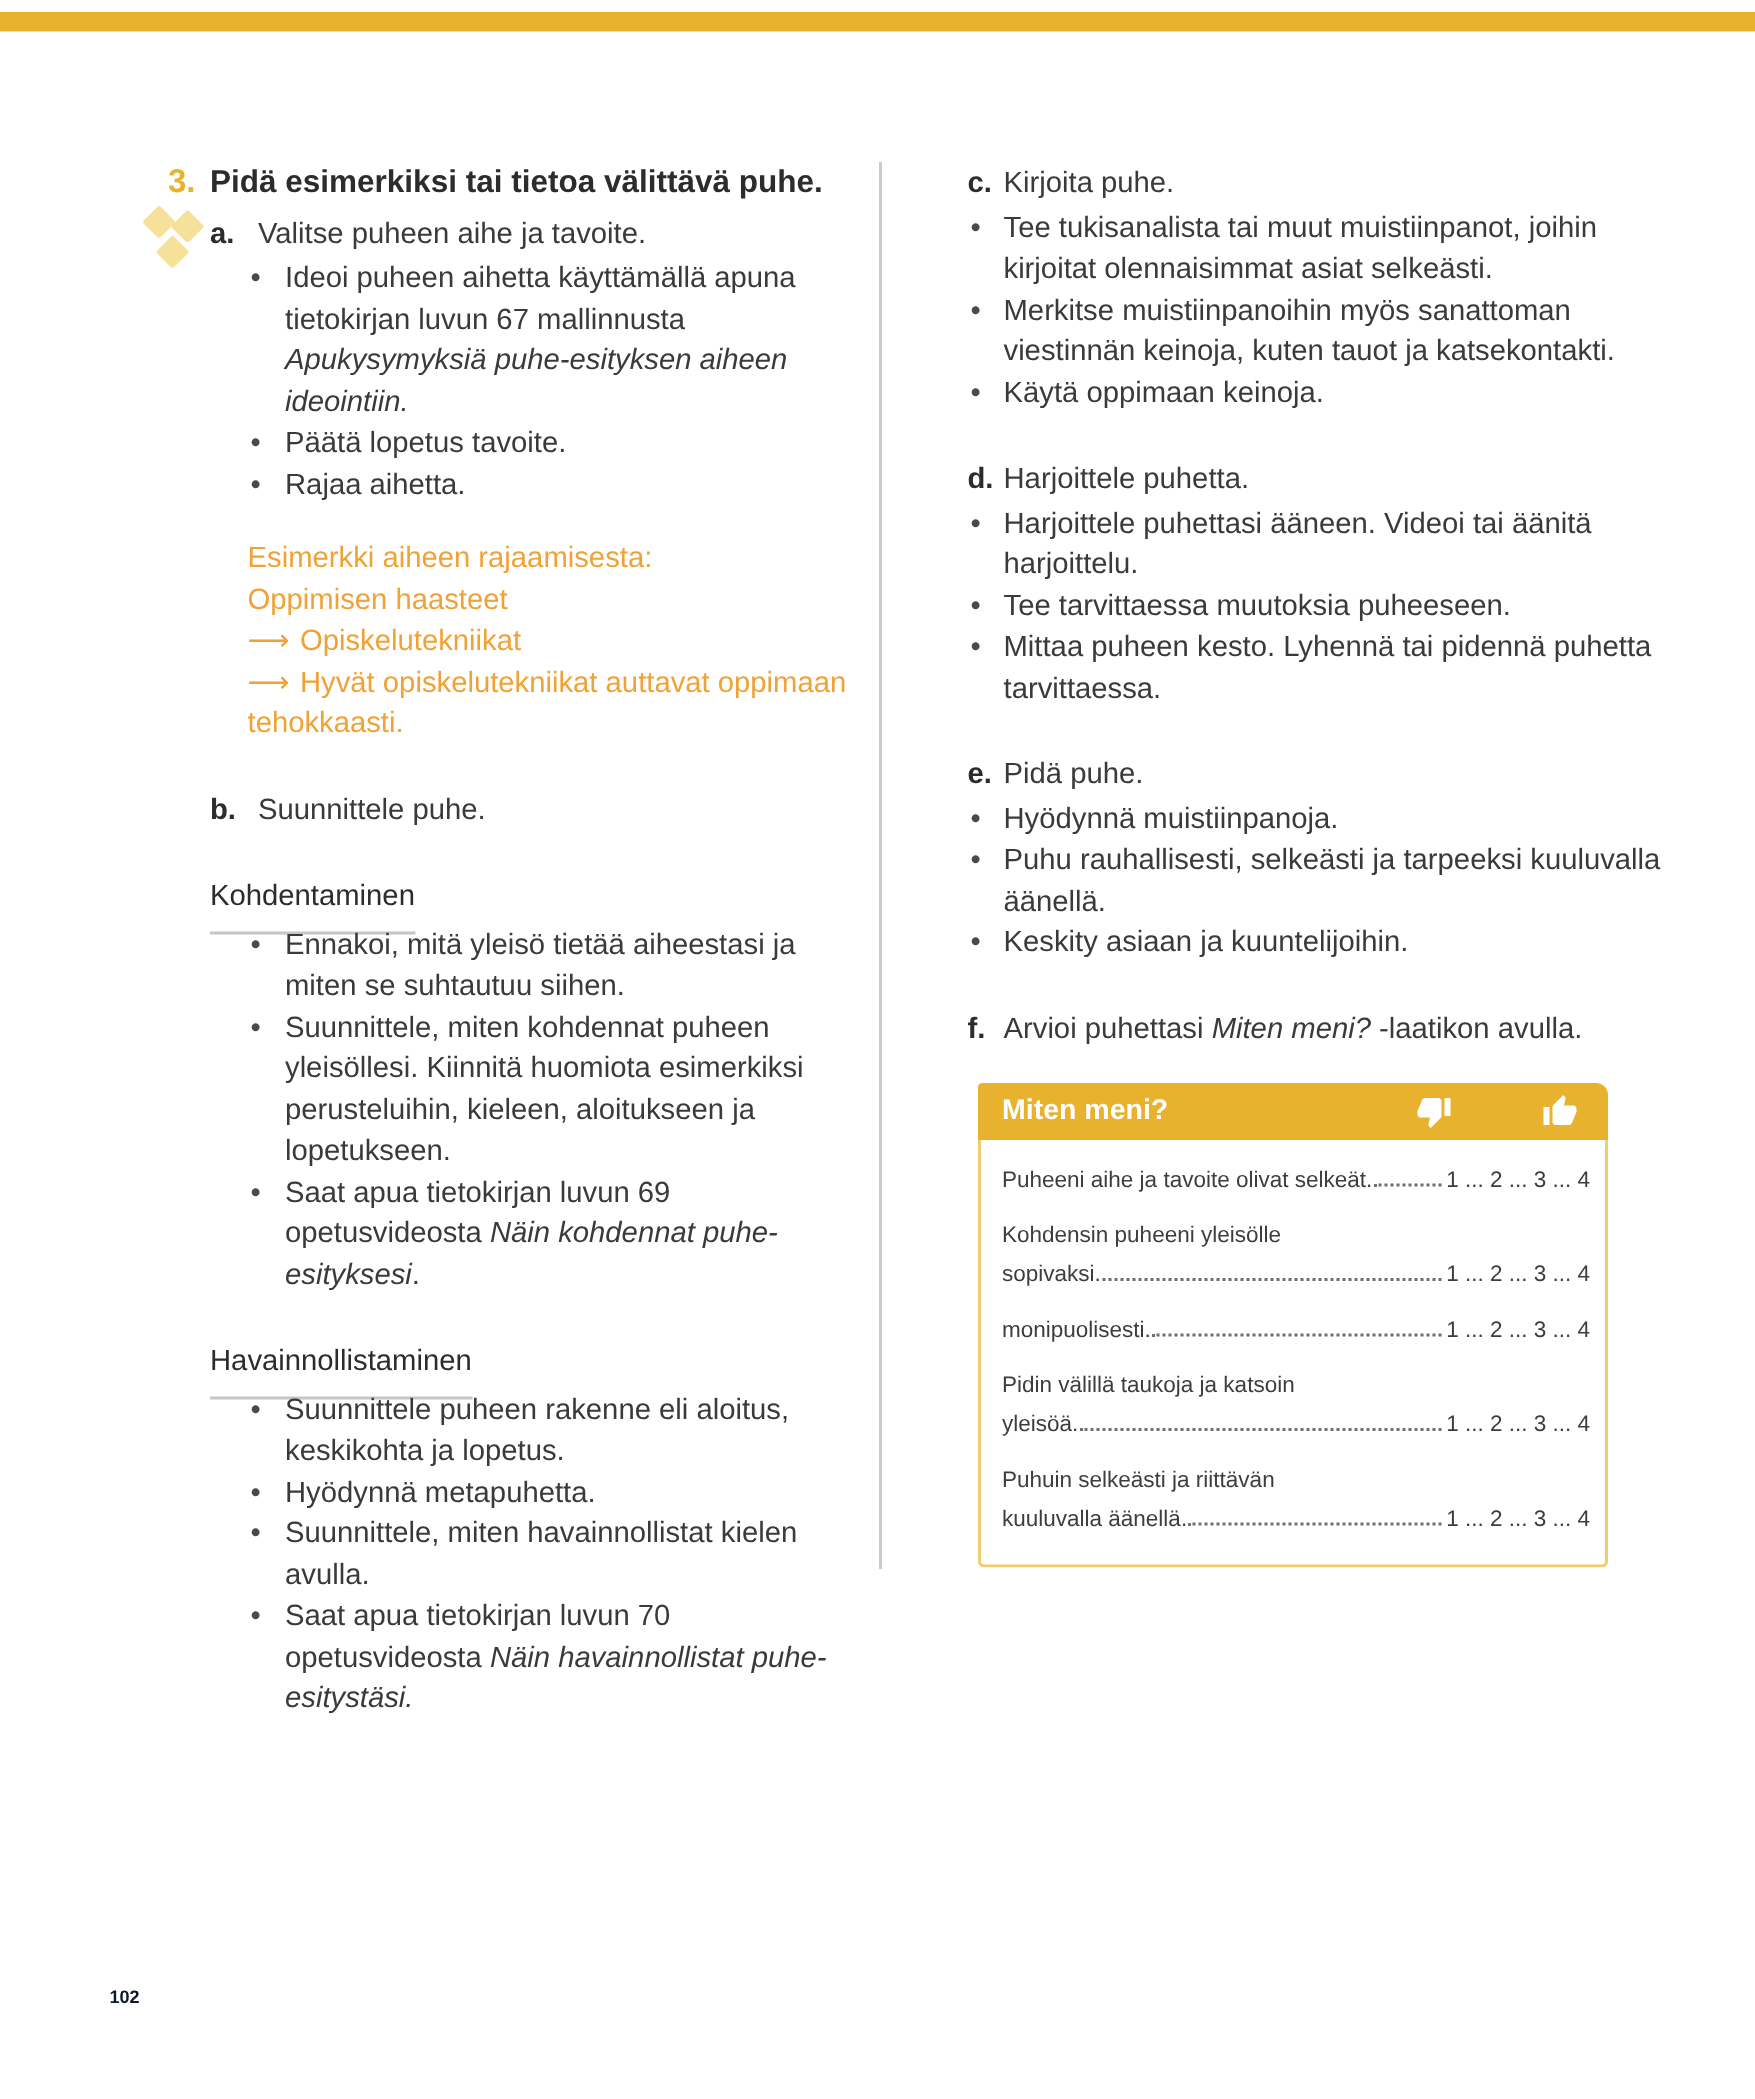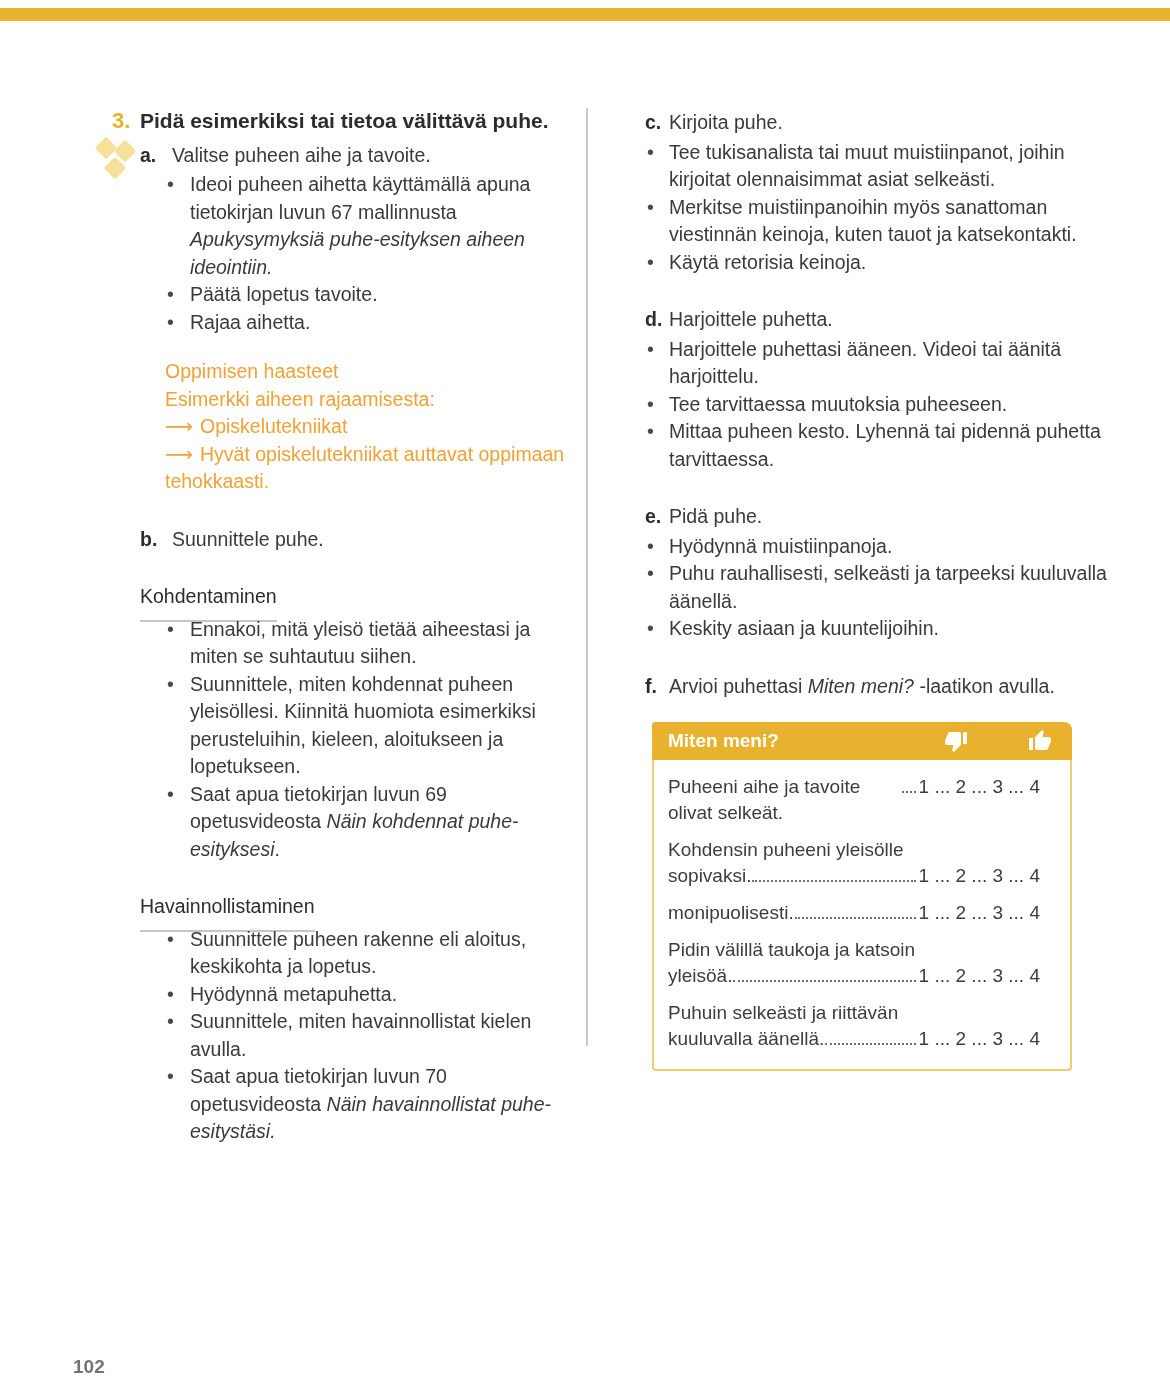--- a/index.html
+++ b/index.html
@@ -38,33 +38,33 @@
   .sec-heading span{font-weight:normal;color:#2c2c2c;border-bottom:2px solid var(--underline);padding-bottom:13px;}
   .mm-box{margin:22px 0 0 7px;width:420px;}
   .mm-head{background:var(--gold);height:38px;display:flex;align-items:center;
            padding:0 20px 0 16px;border-radius:3px 8px 0 0;}
   .mm-title{color:#fff;font-weight:bold;font-size:19px;}
   .mm-icon{display:inline-flex;width:24px;height:24px;}
   .mm-icon.down{margin-left:auto;}
   .mm-icon.up{margin-left:60px;}
   .mm-icon svg{width:24px;height:24px;fill:#ffffff;}
   .mm-body{border:2px solid var(--gold-border);border-top:none;background:#fff;
-           padding:14px 30px 6px 14px;border-radius:0 0 4px 4px;
-           font-size:19px;line-height:26px;color:#3d3d3d;}
+           padding:14px 10px 6px 14px;border-radius:0 0 4px 4px;
+           font-size:15px;line-height:26px;color:#3d3d3d;}
   .mm-row{margin-bottom:11px;}
   .mm-line2{display:flex;align-items:baseline;}
   .leader{flex:1;min-width:14px;border-bottom:2px dotted #6f6f6f;margin:0 3px 5px 1px;}
   .scale{white-space:nowrap;}
   .diamonds{position:absolute;left:96px;top:137px;width:42px;height:46px;}
   .diamonds i{position:absolute;width:16px;height:16px;background:var(--diamond);
               border-radius:2px;transform:rotate(45deg);}
   .diamonds .d1{left:2px;top:3px;}
   .diamonds .d2{left:21px;top:6px;}
   .diamonds .d3{left:11px;top:23px;}
-  .pagenum{position:absolute;left:73px;top:1318px;font-weight:bold;font-size:19px;color:#737373;margin-top:35px;}
+  .pagenum{position:absolute;left:73px;top:1318px;font-weight:bold;font-size:12px;color:#0f172a;}
 </style>
 </head>
 <body>
 
 <div class="page">
   <div class="topbar"></div>
 
   <div class="diamonds">
     <i class="d1"></i>
     <i class="d2"></i>
@@ -80,22 +80,22 @@
         <div class="sub">
           <span class="letter">a.</span>
           <span class="subtext"><span>Valitse puheen aihe ja tavoite.</span></span>
         </div>
         <ul class="bullets">
           <li><span class="dot">•</span><span>Ideoi puheen aihetta käyttämällä apuna tietokirjan luvun 67 mallinnusta </span><span class="it">Apukysymyksiä puhe-esityksen aiheen ideointiin.</span></li>
           <li><span class="dot">•</span><span>Päätä lopetus tavoite.</span></li>
           <li><span class="dot">•</span><span>Rajaa aihetta.</span></li>
         </ul>
         <div class="example">
+          <div class="ex-line"><span>Esimerkki aiheen rajaamisesta:</span></div>
           <div class="ex-line"><span>Oppimisen haasteet</span></div>
-          <div class="ex-line"><span>Esimerkki aiheen rajaamisesta:</span></div>
           <div class="ex-line"><span class="arrow">⟶</span><span>Opiskelutekniikat</span></div>
           <div class="ex-line"><span class="arrow">⟶</span><span>Hyvät opiskelutekniikat auttavat oppimaan tehokkaasti.</span></div>
         </div>
         <div class="sub">
           <span class="letter">b.</span>
           <span class="subtext"><span>Suunnittele puhe.</span></span>
         </div>
         <div class="sec-heading"><span>Kohdentaminen</span></div>
         <ul class="bullets">
           <li><span class="dot">•</span><span>Ennakoi, mitä yleisö tietää aiheestasi ja miten se suhtautuu siihen.</span></li>
@@ -116,21 +116,21 @@
 
   <div class="col col-right">
     <div id="right-blocks">
         <div class="sub">
           <span class="letter">c.</span>
           <span class="subtext"><span>Kirjoita puhe.</span></span>
         </div>
         <ul class="bullets">
           <li><span class="dot">•</span><span>Tee tukisanalista tai muut muistiinpanot, joihin kirjoitat olennaisimmat asiat selkeästi.</span></li>
           <li><span class="dot">•</span><span>Merkitse muistiinpanoihin myös sanattoman viestinnän keinoja, kuten tauot ja katsekontakti.</span></li>
-          <li><span class="dot">•</span><span>Käytä retorisia keinoja.</span></li>
+          <li><span class="dot">•</span><span>Käytä oppimaan keinoja.</span></li>
         </ul>
         <div class="sub">
           <span class="letter">d.</span>
           <span class="subtext"><span>Harjoittele puhetta.</span></span>
         </div>
         <ul class="bullets">
           <li><span class="dot">•</span><span>Harjoittele puhettasi ääneen. Videoi tai äänitä harjoittelu.</span></li>
           <li><span class="dot">•</span><span>Tee tarvittaessa muutoksia puheeseen.</span></li>
           <li><span class="dot">•</span><span>Mittaa puheen kesto. Lyhennä tai pidennä puhetta tarvittaessa.</span></li>
         </ul>

